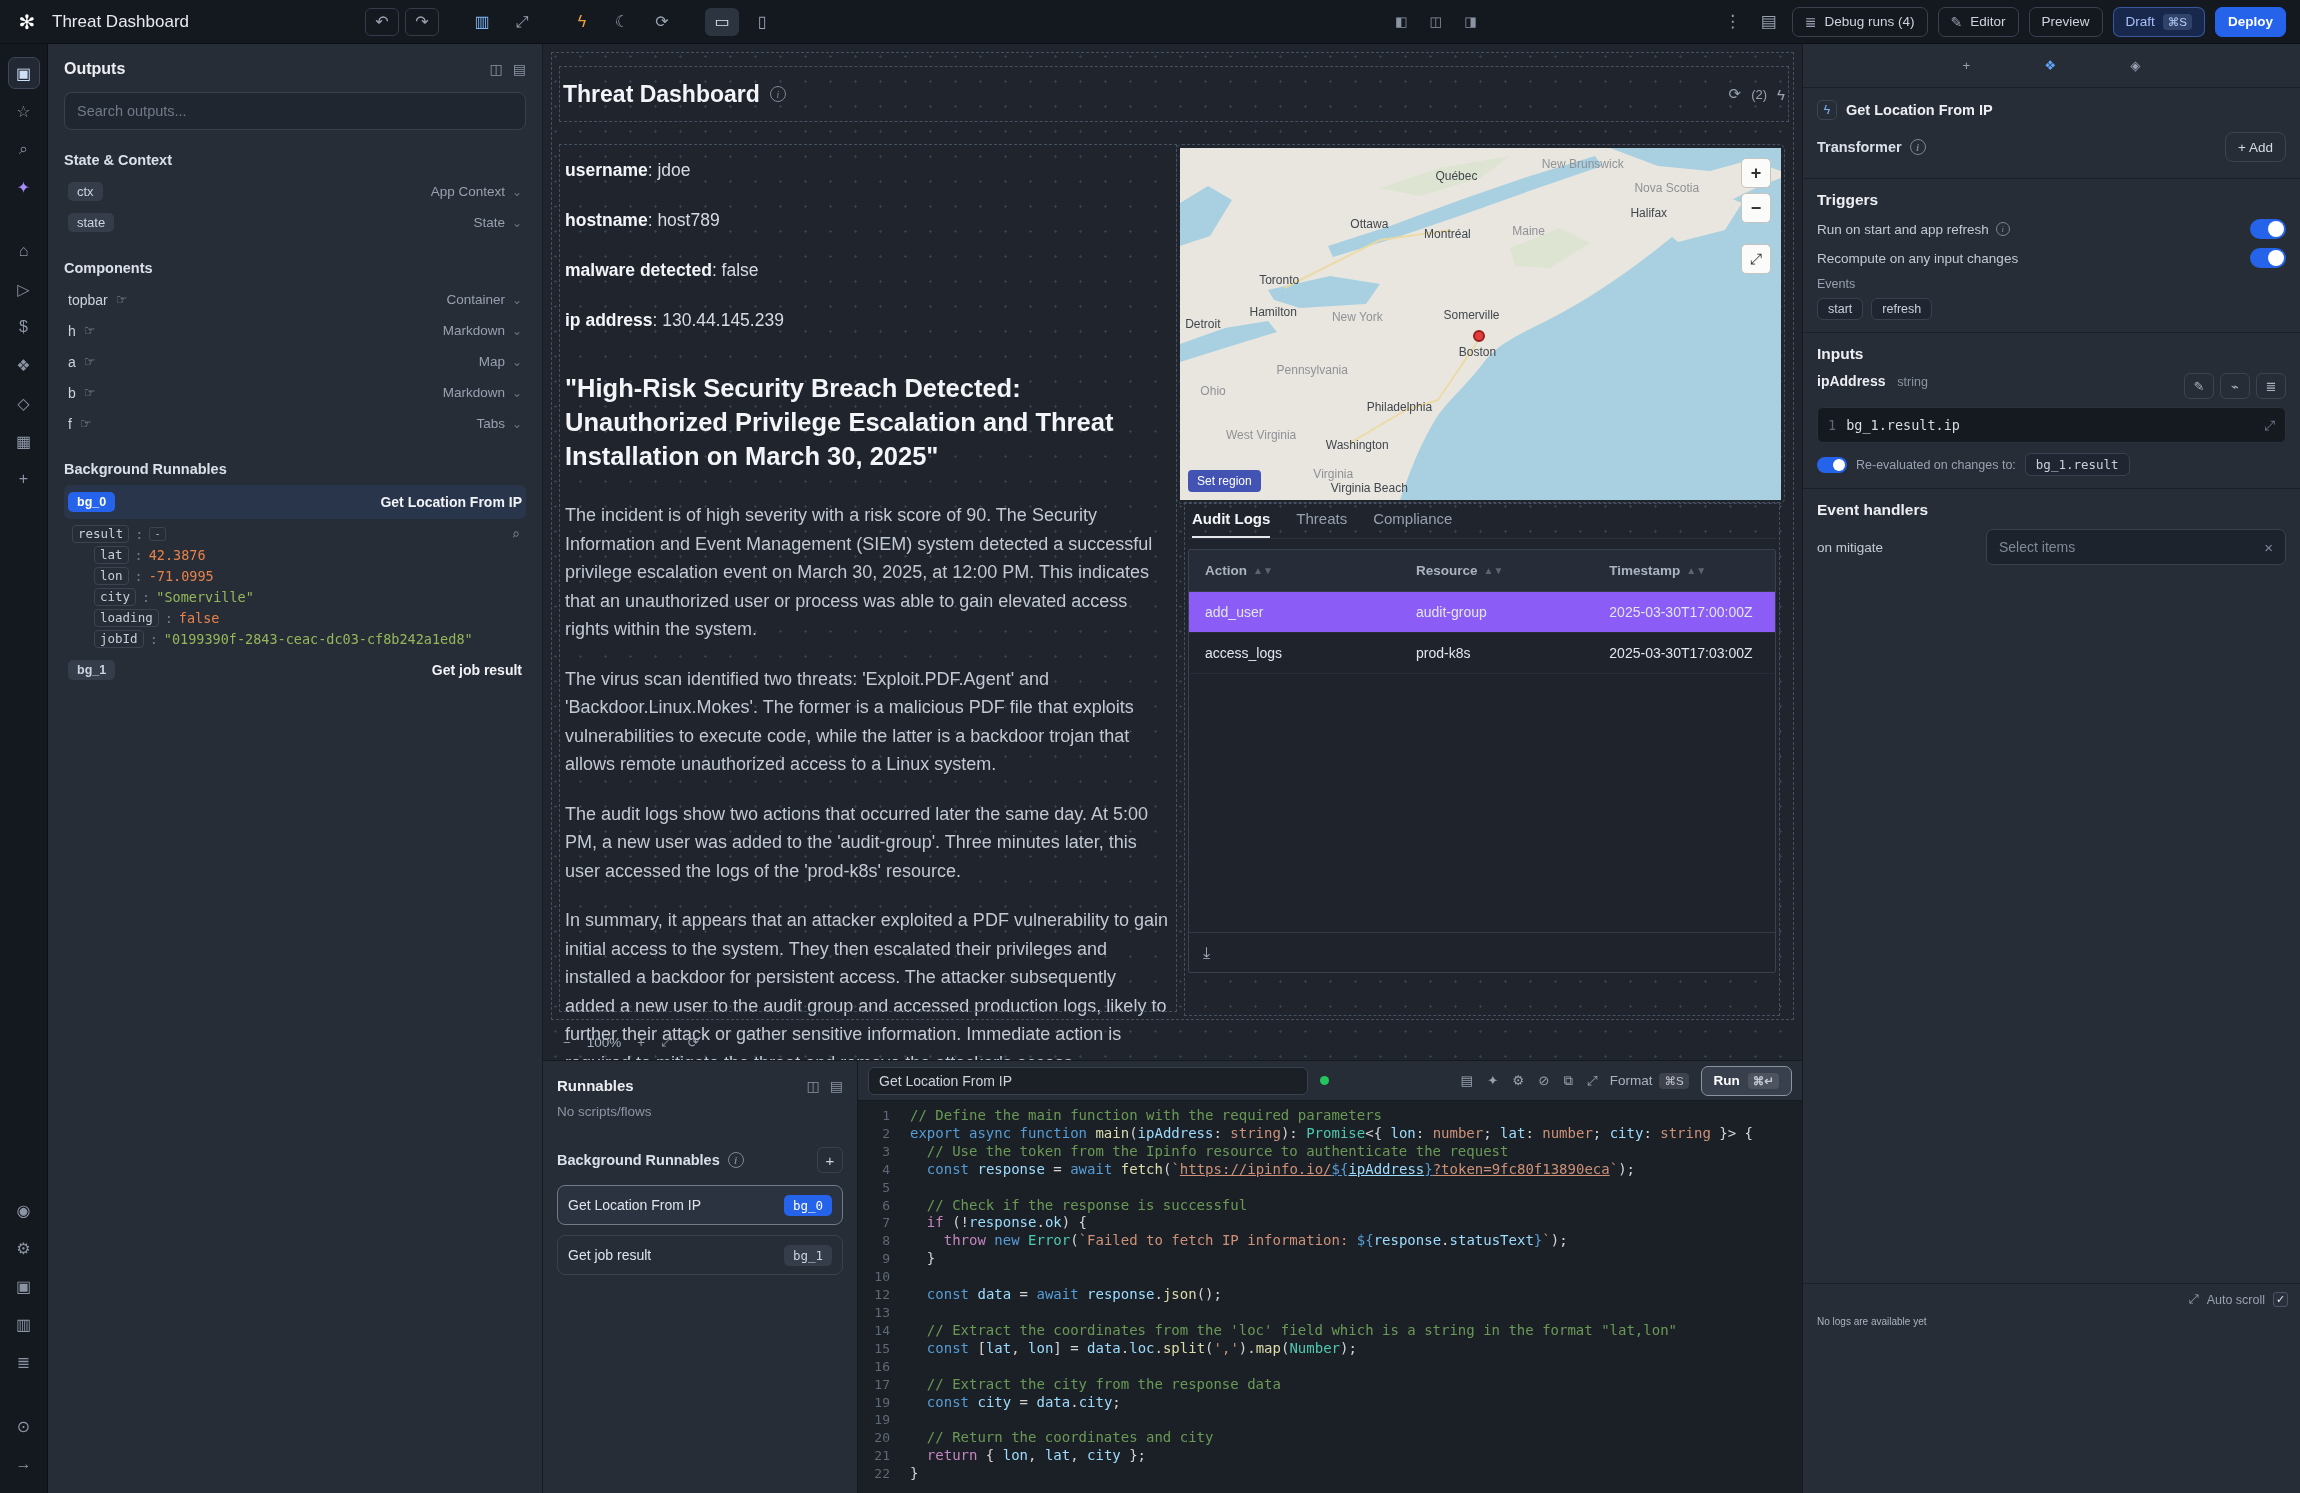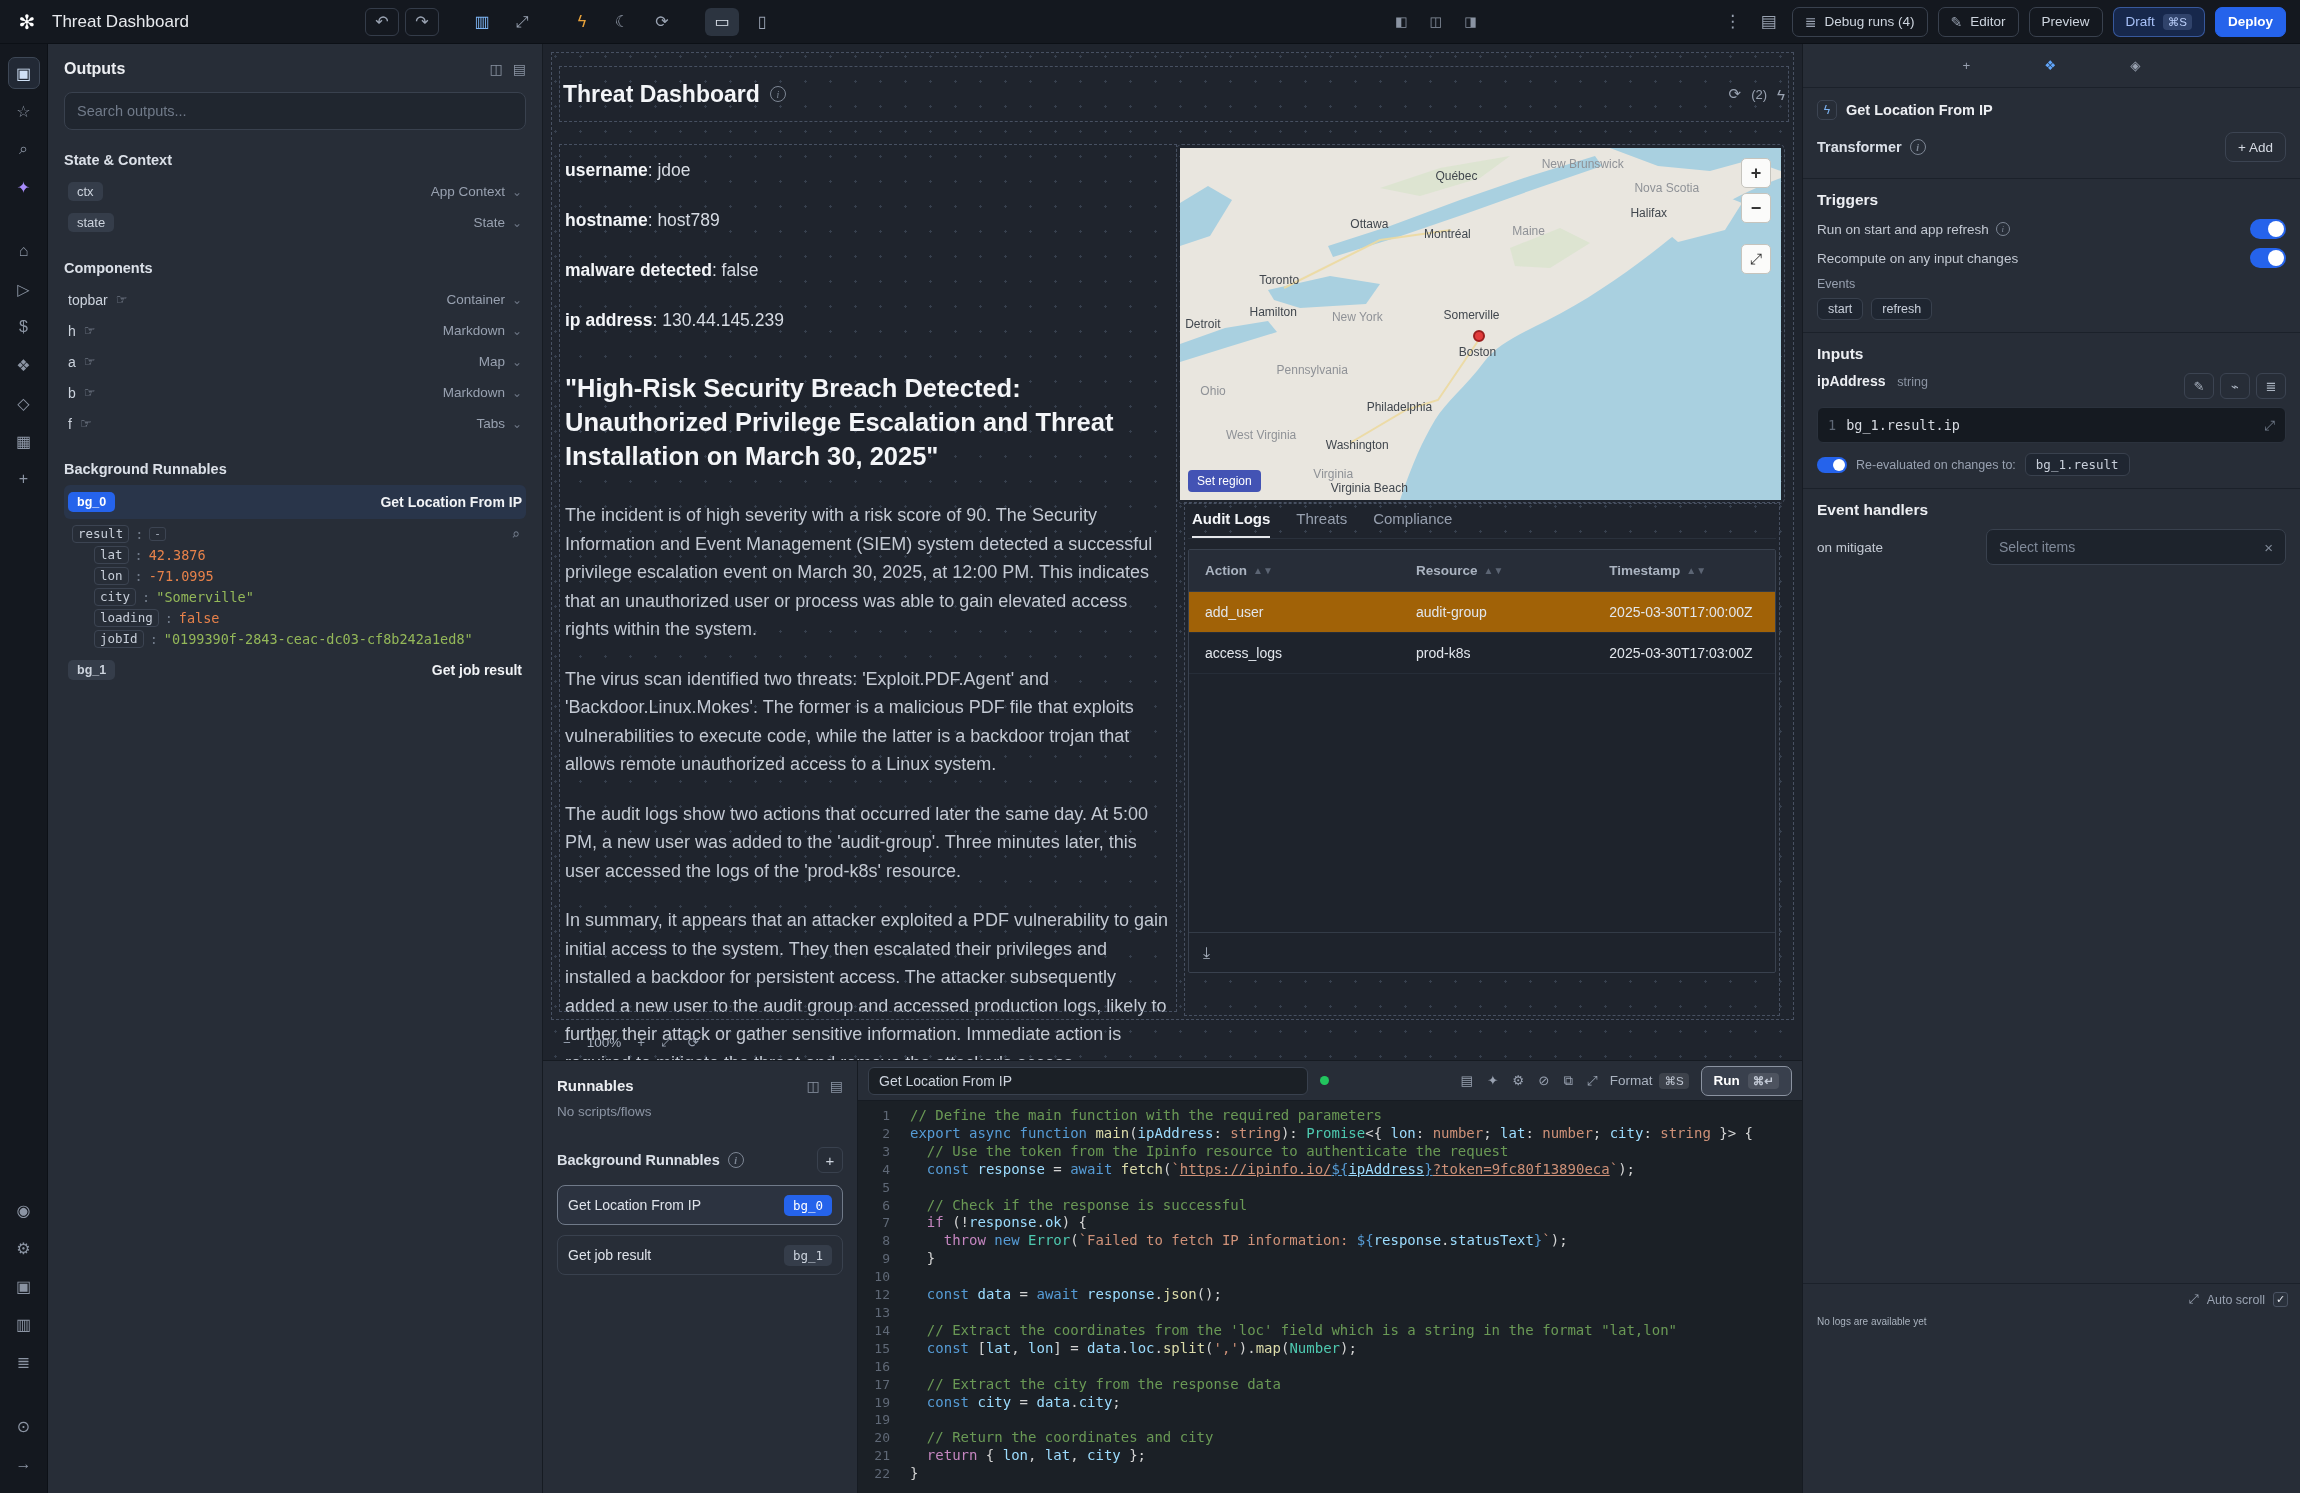--- a/index.html
+++ b/index.html
@@ -98,21 +98,21 @@
   
   .tabs-comp{left:645px;top:462px;width:588px;height:506px}
   .tabbar{display:flex;gap:26px;height:33px;align-items:flex-end;padding:0 4px;border-bottom:1px solid #2a313c}
   .tab{font-size:15px;color:#98a1b0;padding-bottom:9px;border-bottom:2px solid transparent}
   .tab.active{color:#f3f5f8;font-weight:600;border-bottom-color:#e5e7eb}
   .tablewrap{margin-top:10px;border:1px solid #39414e;background:#1e232c;height:424px;display:flex;flex-direction:column;border-radius:2px}
   .thead{display:grid;grid-template-columns:36% 33% 31%;background:#272d38;border-bottom:1px solid #333b47;height:42px;align-items:center;padding:0 0}
   .th{font-size:13.5px;color:#aab3c0;font-weight:600;padding-left:16px;display:flex;align-items:center;gap:6px}
   .th .sort{color:#5c6574;font-size:10px}
   .trow{display:grid;grid-template-columns:36% 33% 31%;height:41px;align-items:center;border-bottom:1px solid #262d38}
-  .trow.sel{background:#a16207}
+  .trow.sel{background:#8b5cf6}
   .td{font-size:14px;color:#e2e6ec;padding-left:16px}
   .tbody-fill{flex:1}
   .tfoot{height:40px;border-top:1px solid #333b47;display:flex;align-items:center;padding:0 14px;color:#aab3c0;font-size:16px}
 
   .zoombar{position:absolute;left:20px;bottom:10px;display:flex;align-items:center;gap:16px;color:#98a1b0;font-size:15px}
   .zoombar .zl{font-size:13.5px;color:#aab3c0}
 
   
   .runpanel{position:absolute;left:543px;top:1060px;width:315px;bottom:0;background:#272d37;border-right:1px solid #161b22;border-top:1px solid #161b22;padding:16px 14px}
   .muted{color:#8b94a3;font-size:13.5px}

